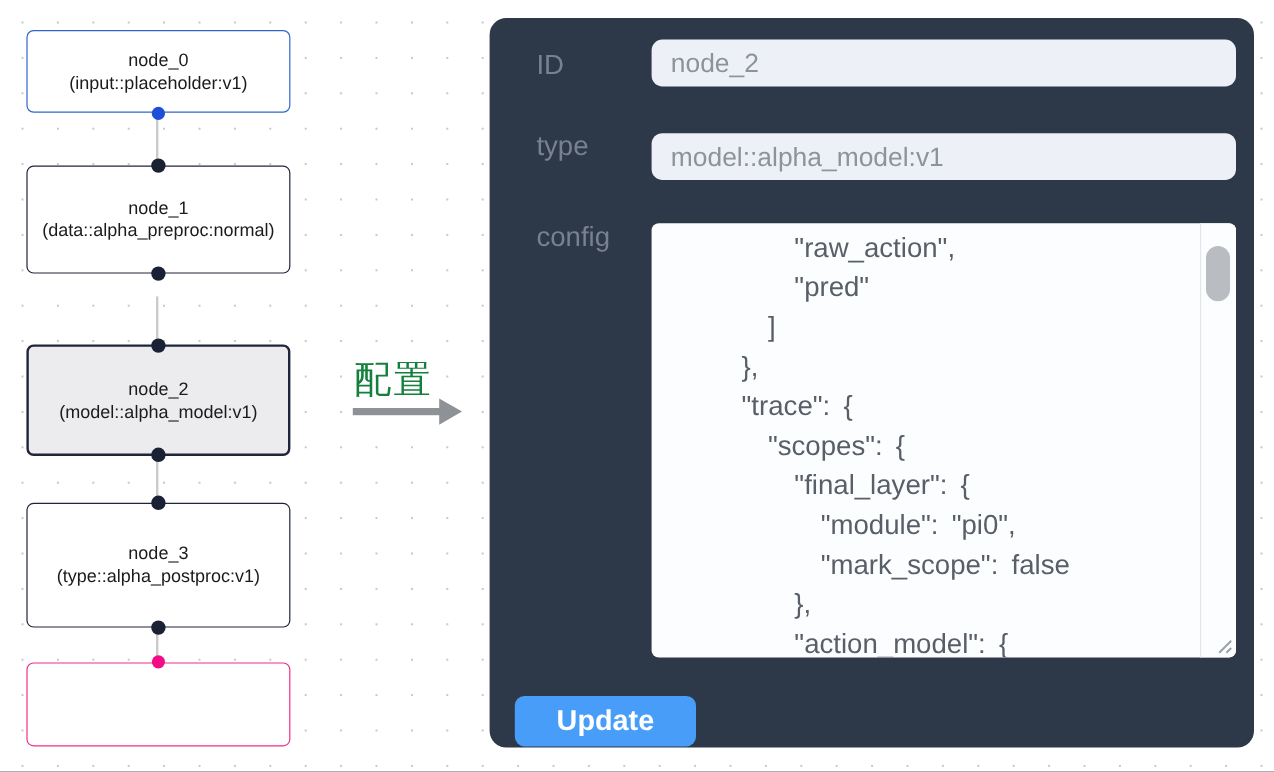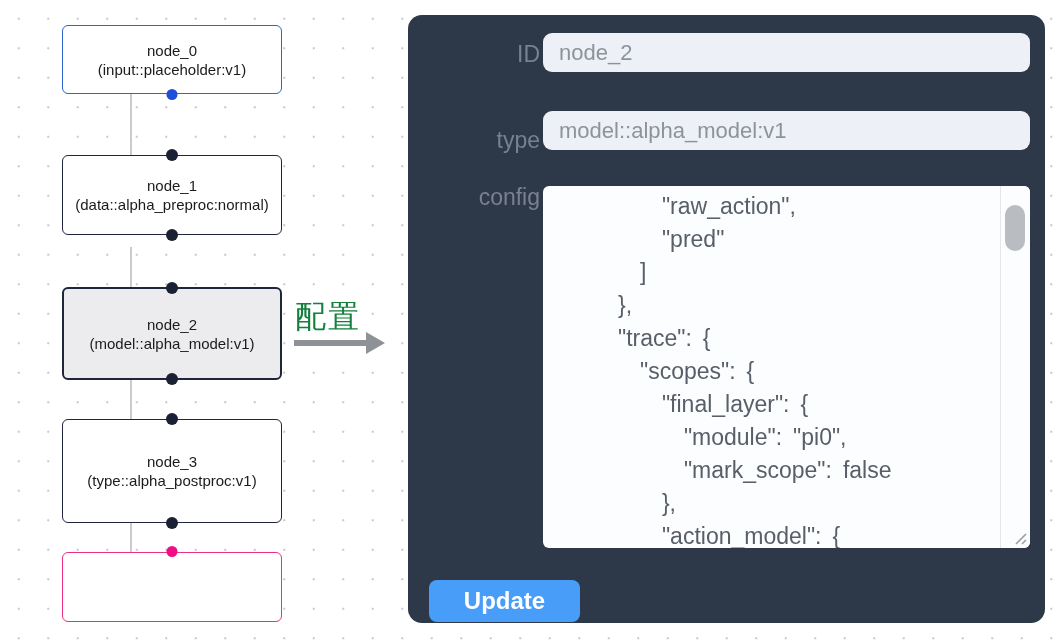--- a/index.html
+++ b/index.html
@@ -25,21 +25,20 @@
     position: absolute; left: 22px; width: 220px;
     background: #ffffff;
     border: 1.5px solid #20263a;
     border-radius: 6px;
     display: flex; align-items: center; justify-content: center;
     text-align: center;
     font-size: 15px; line-height: 19px; color: #1b1b1e;
     padding: 2px 8px;
     word-break: break-all;
     cursor: pointer;
-    margin-left: 40px;
   }
   .node.n-input  { border-color: #2f66cc; }
   .node.n-output { border-color: #ee2f86; }
   .node.selected { background: #ececee; border-width: 2.5px; }
 
   .handle {
     position: absolute; left: 50%; transform: translateX(-50%);
     width: 12px; height: 12px; border-radius: 50%;
     background: #1b2134;
   }
@@ -68,22 +67,22 @@
 
   
   .panel {
     position: absolute; left: 408px; top: 15px;
     width: 637px; height: 608px;
     background: #2d3848;
     border-radius: 14px;
   }
   .field-label {
     position: absolute; left: 0; width: 132px;
-    text-align: right;
-    color: #79818e; font-size: 23px;
+    text-align: left;
+    color: #79818e; font-size: 23px; padding-left: 39px;
   }
   .field-input {
     position: absolute; left: 135px; width: 487px; height: 39px;
     border: none; outline: none;
     border-radius: 9px;
     background: #edf0f6;
     color: #8c939d; font-size: 22px;
     font-family: "Liberation Sans", sans-serif;
     padding: 0 16px;
   }
@@ -140,21 +139,21 @@
   <div class="edge" style="top:512px;height:40px"></div>
 
   <div class="node n-input" style="top:25px;height:69px">
     <div>
       <div>node_0</div>
       <div>(input::placeholder:v1)</div>
     </div>
     <span class="handle bottom blue"></span>
   </div>
 
-  <div class="node" style="top:155px;height:80px">
+  <div class="node" style="top:138px;height:90px">
     <div>
       <div>node_1</div>
       <div>(data::alpha_preproc:normal)</div>
     </div>
     <span class="handle top"></span>
     <span class="handle bottom"></span>
   </div>
 
   <div class="node selected" style="top:287px;height:93px">
     <div>
@@ -184,21 +183,21 @@
 <div class="arrow">
   <span class="shaft"></span>
   <span class="head"></span>
 </div>
 
 <div class="panel">
 
   <div class="field-label" style="top:26px">ID</div>
   <input class="field-input" style="top: 18px;" value="node_2">
 
-  <div class="field-label" style="top:112px">type</div>
+  <div class="field-label" style="top:93px">type</div>
   <input class="field-input" style="top: 96px;" value="model::alpha_model:v1">
 
   <div class="field-label" style="top:169px">config</div>
 
   <div class="config-box">
     <pre>      "raw_action",
       "pred"
     ]
   },
   "trace": {

